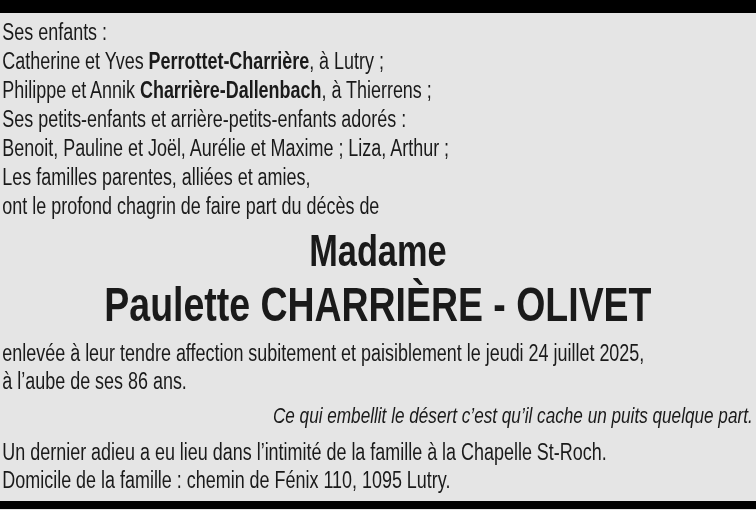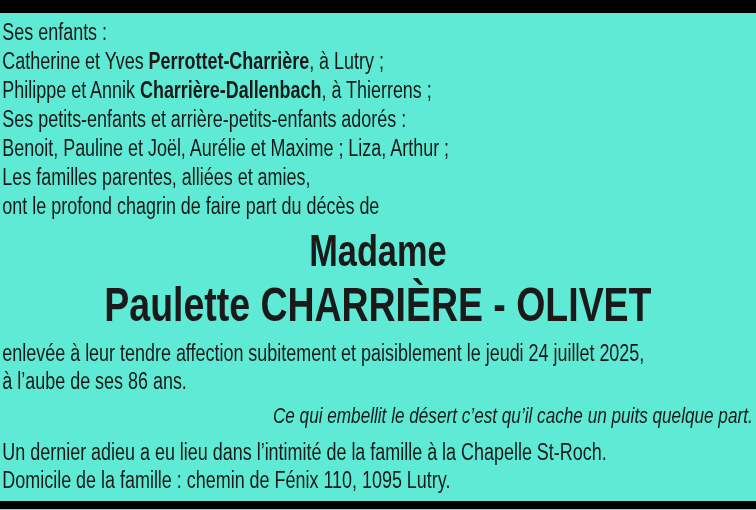--- a/index.html
+++ b/index.html
@@ -4,21 +4,21 @@
 <style>
   html, body {
     margin: 0;
     padding: 0;
     background: #ffffff;
   }
   .page {
     position: relative;
     width: 756px;
     height: 510px;
-    background: #5eead4;
+    background: #e5e5e5;
     overflow: hidden;
     font-family: "Liberation Sans", sans-serif;
     color: #1a1a1a;
   }
   .bar {
     position: absolute;
     left: 0;
     width: 100%;
     background: #000000;
   }

